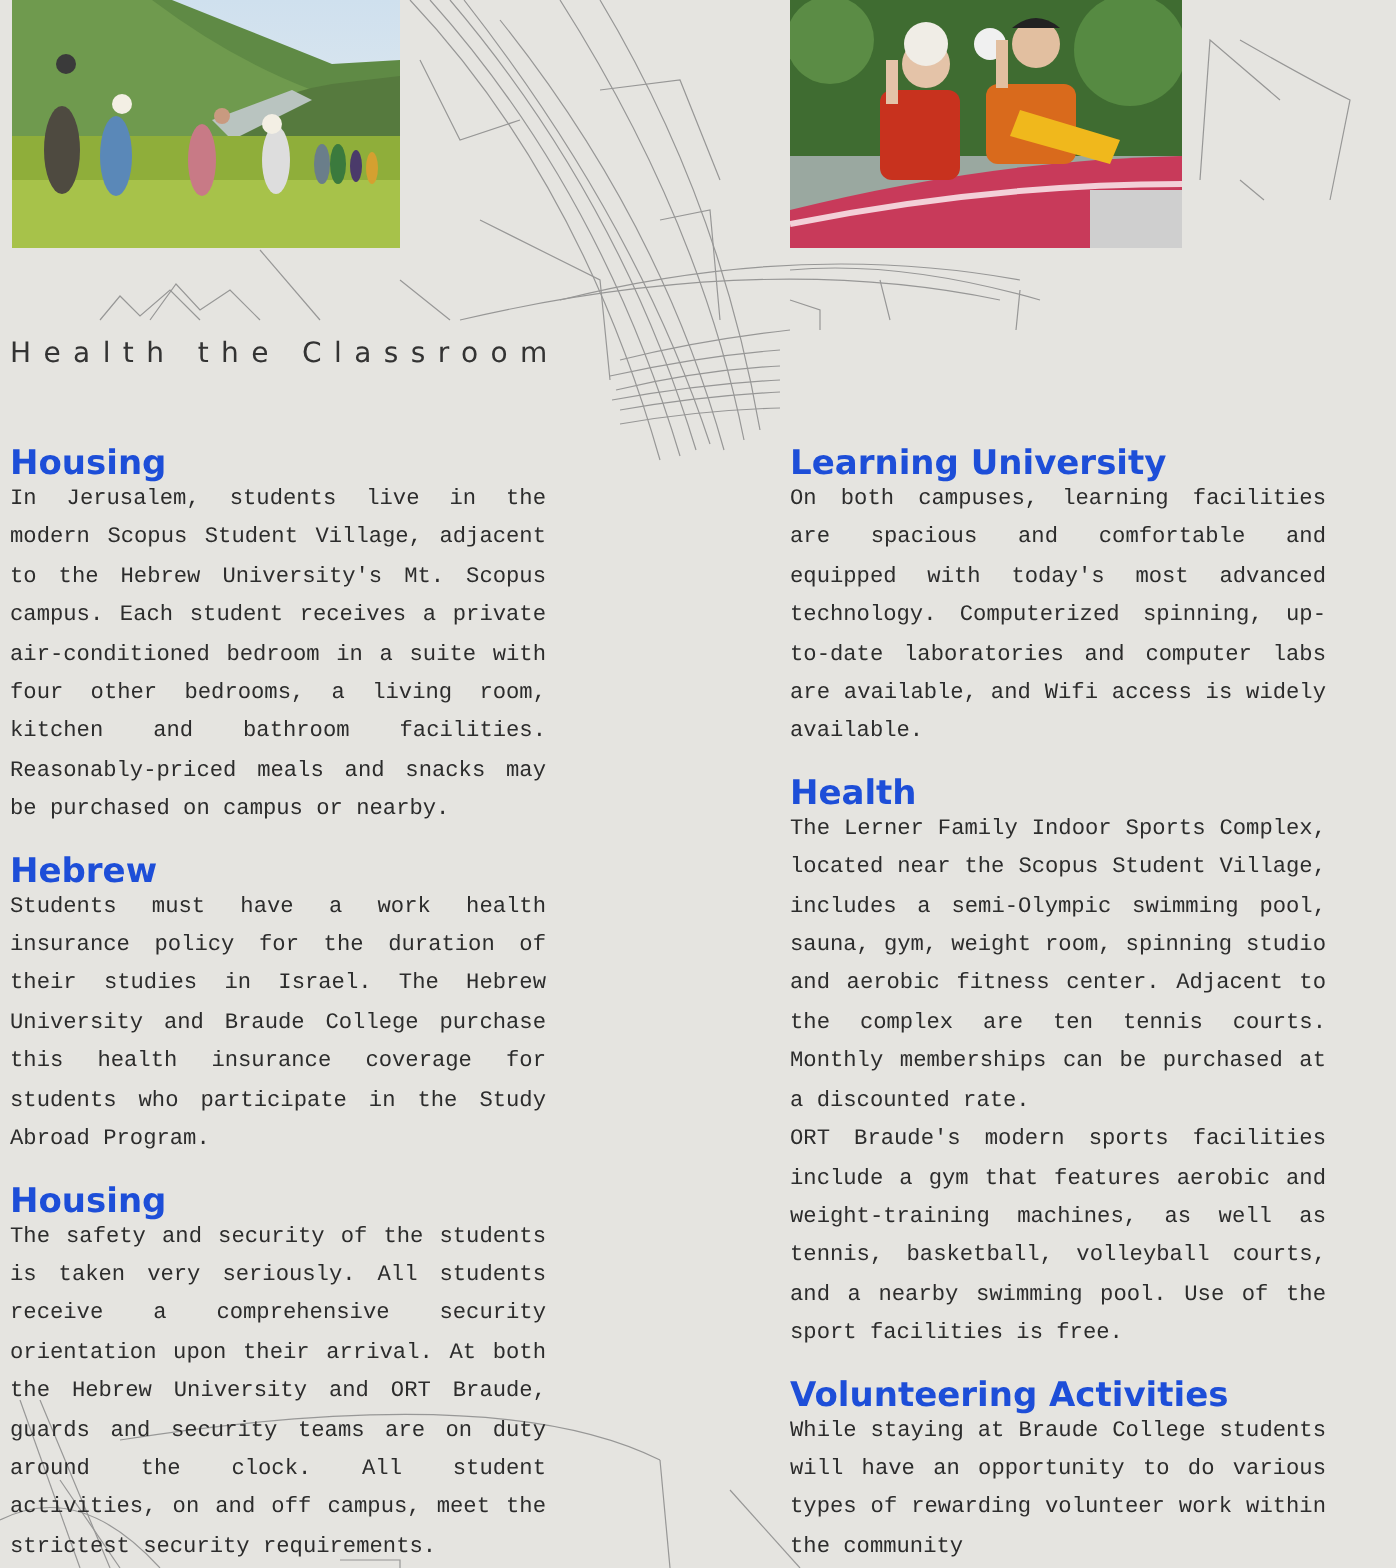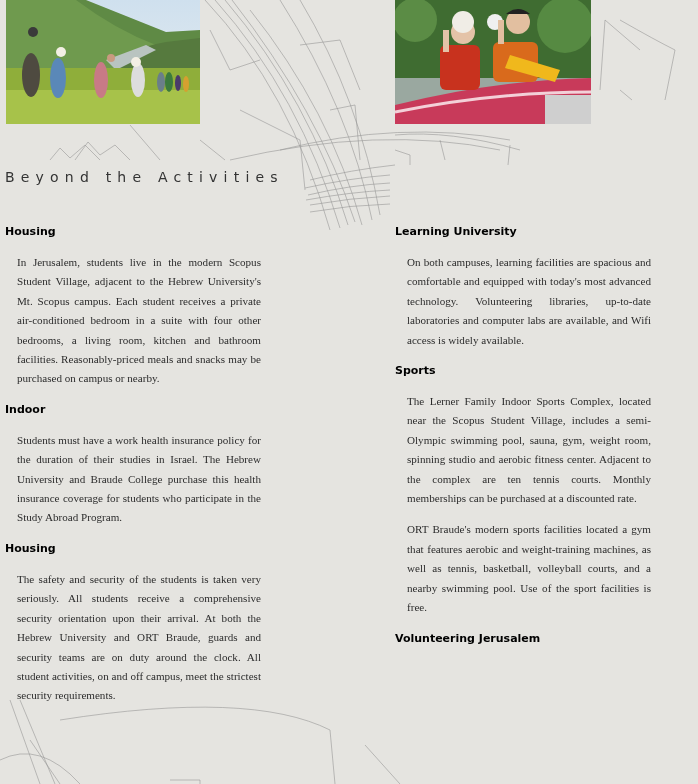--- a/index.html
+++ b/index.html
@@ -17,25 +17,25 @@
   .page-title {
     position: absolute; left: 5px; top: 169px;
     font-family: "DejaVu Sans", sans-serif; font-size: 14px; font-weight: normal;
     letter-spacing: 6.2px; color: #333; margin: 0; white-space: nowrap;
   }
   .col { position: absolute; width: 268px; }
   #col-left { left: 5px; top: 223px; }
   #col-right { left: 395px; top: 223px; }
   .section h2 {
     font-family: "DejaVu Sans", sans-serif; font-weight: bold;
-    font-size: 11px; margin: 0; line-height: 18px; color: #000000;
+    font-size: 17px; margin: 0; line-height: 18px; color: #1d4ed8;
   }
   .section p {
-    margin: 12px; font-size: 11.1px; line-height: 19.4px; text-align: justify;
-    font-family: Liberation Serif, serif; color: #2c2c2c;
+    margin: 0; font-size: 11.1px; line-height: 19.4px; text-align: justify;
+    font-family: Liberation Mono, monospace; color: #2c2c2c;
   }
   .section { margin-bottom: 11px; }
 </style>
 </head>
 <body>
 
 <svg class="deco" viewBox="0 0 698 784" fill="none" stroke="#8a8a8a" stroke-width="0.6">
   <g opacity="0.85">
     <path d="M205 0 Q290 90 330 230"></path>
     <path d="M215 0 Q300 95 340 228"></path>
@@ -128,43 +128,44 @@
     <circle cx="68" cy="32" r="12" fill="#e4c3a8"></circle>
     <circle cx="68" cy="22" r="11" fill="#f0ede6"></circle>
     <circle cx="123" cy="22" r="12" fill="#e2bfa0"></circle>
     <path d="M111 14 Q123 4 135 14" fill="#222"></path>
     <circle cx="100" cy="22" r="8" fill="#f0f0f0"></circle>
     <rect x="48" y="30" width="6" height="22" fill="#e4c3a8"></rect>
     <rect x="103" y="20" width="6" height="24" fill="#e2bfa0"></rect>
   </svg>
 </div>
 
-<h1 class="page-title">Beyond the Activities</h1>
+<h1 class="page-title">Health the Classroom</h1>
 
 <div class="col" id="col-left">
   <div class="section">
     <h2>Housing</h2>
     <p>In Jerusalem, students live in the modern Scopus Student Village, adjacent to the Hebrew University's Mt. Scopus campus. Each student receives a private air-conditioned bedroom in a suite with four other bedrooms, a living room, kitchen and bathroom facilities. Reasonably-priced meals and snacks may be purchased on campus or nearby.</p>
   </div>
   <div class="section">
-    <h2>Indoor</h2>
+    <h2>Hebrew</h2>
     <p>Students must have a work health insurance policy for the duration of their studies in Israel. The Hebrew University and Braude College purchase this health insurance coverage for students who participate in the Study Abroad Program.</p>
   </div>
   <div class="section">
     <h2>Housing</h2>
     <p>The safety and security of the students is taken very seriously. All students receive a comprehensive security orientation upon their arrival. At both the Hebrew University and ORT Braude, guards and security teams are on duty around the clock. All student activities, on and off campus, meet the strictest security requirements.</p>
   </div>
 </div>
 
 <div class="col" id="col-right">
   <div class="section">
     <h2>Learning University</h2>
-    <p>On both campuses, learning facilities are spacious and comfortable and equipped with today's most advanced technology. Volunteering libraries, up-to-date laboratories and computer labs are available, and Wifi access is widely available.</p>
+    <p>On both campuses, learning facilities are spacious and comfortable and equipped with today's most advanced technology. Computerized spinning, up-to-date laboratories and computer labs are available, and Wifi access is widely available.</p>
   </div>
   <div class="section">
-    <h2>Sports</h2>
+    <h2>Health</h2>
     <p>The Lerner Family Indoor Sports Complex, located near the Scopus Student Village, includes a semi-Olympic swimming pool, sauna, gym, weight room, spinning studio and aerobic fitness center. Adjacent to the complex are ten tennis courts. Monthly memberships can be purchased at a discounted rate.</p>
-    <p>ORT Braude's modern sports facilities located a gym that features aerobic and weight-training machines, as well as tennis, basketball, volleyball courts, and a nearby swimming pool. Use of the sport facilities is free.</p>
+    <p>ORT Braude's modern sports facilities include a gym that features aerobic and weight-training machines, as well as tennis, basketball, volleyball courts, and a nearby swimming pool. Use of the sport facilities is free.</p>
   </div>
   <div class="section">
-    <h2>Volunteering Jerusalem</h2>
+    <h2>Volunteering Activities</h2>
+    <p>While staying at Braude College students will have an opportunity to do various types of rewarding volunteer work within the community</p>
   </div>
 </div>
 
 </body></html>

